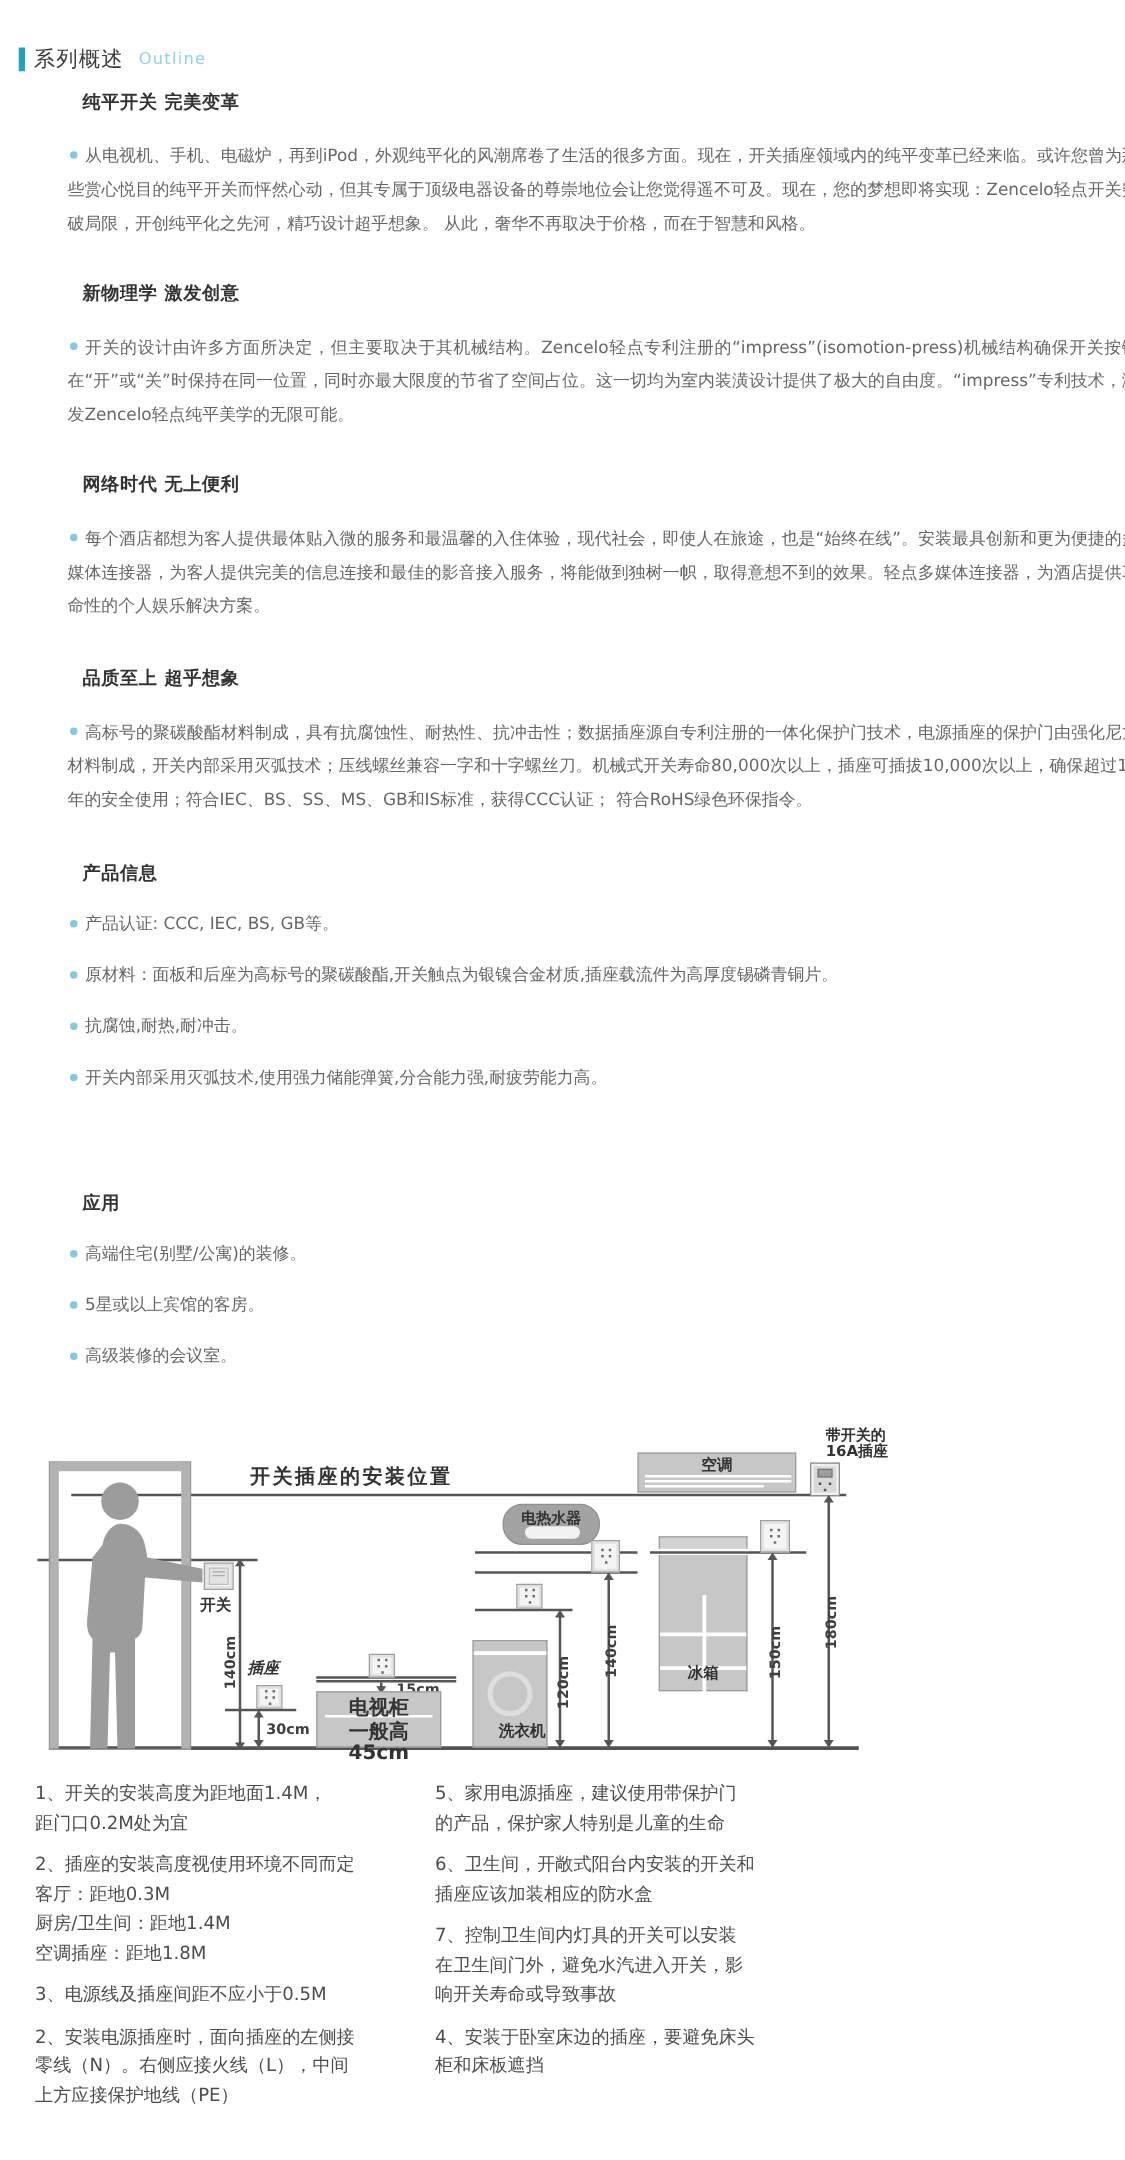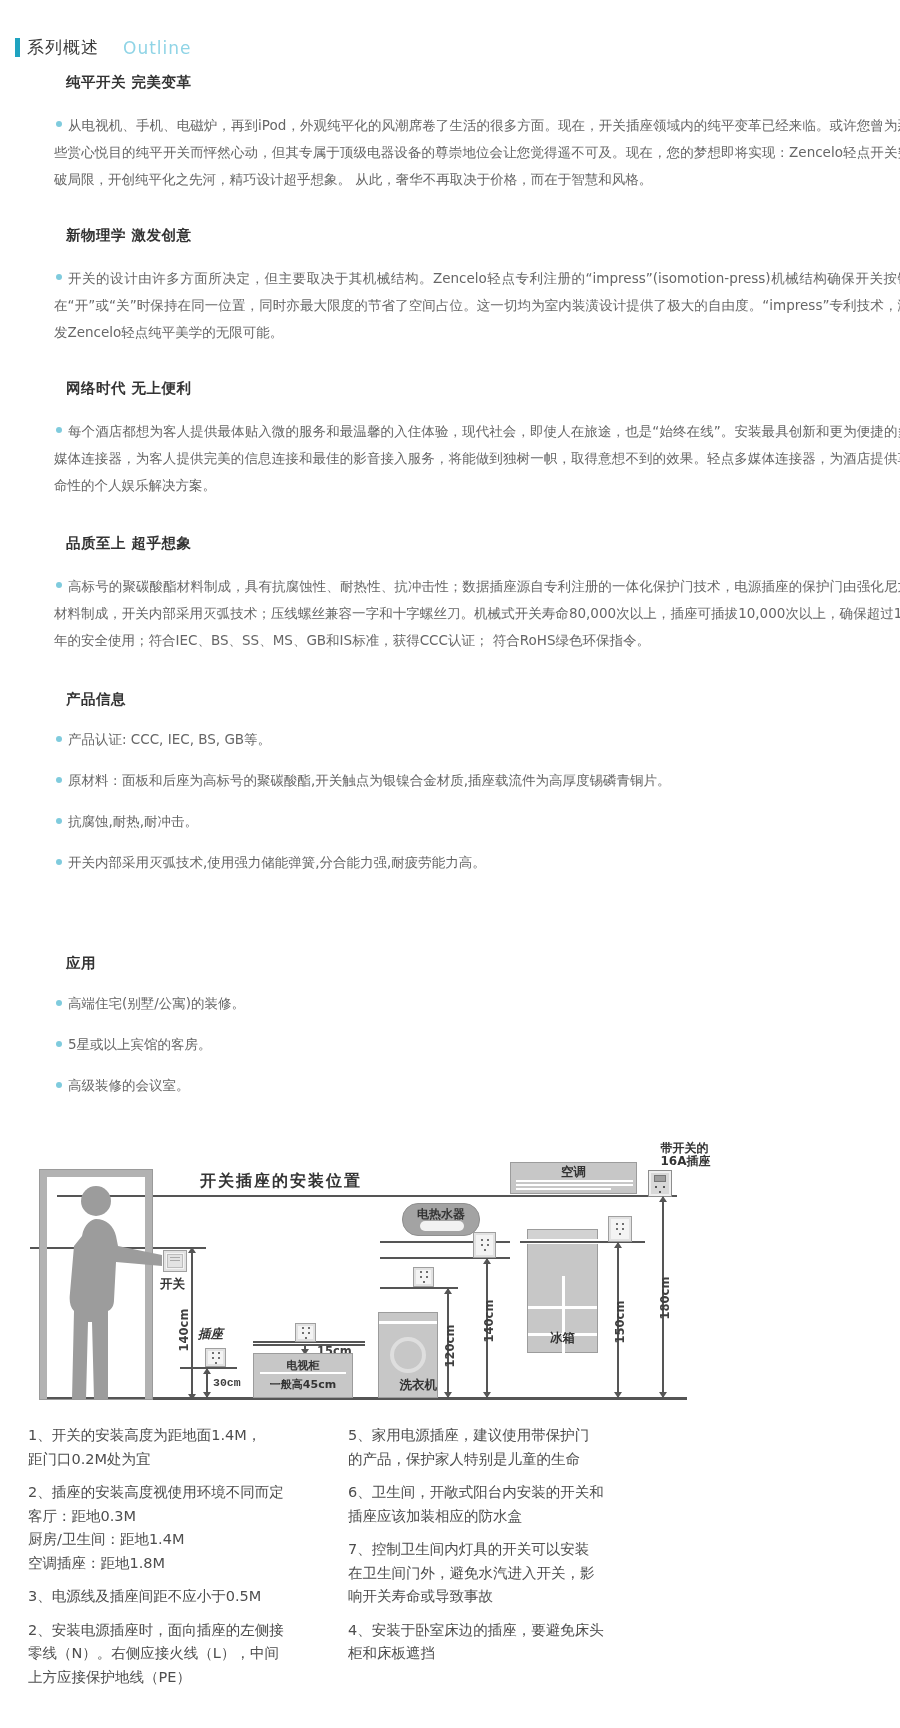--- a/index.html
+++ b/index.html
@@ -4,21 +4,21 @@
 <style>
   * { margin:0; padding:0; box-sizing:border-box; }
   html,body { background:#fff; }
   body { font-family:"DejaVu Sans","Liberation Sans",sans-serif; }
   .page { position:relative; width:900px; height:1728px; background:#fff; overflow:hidden; }
 
   
   .hdr { position:absolute; top:36px; left:15px; display:flex; align-items:center; }
   .hdr-bar { width:5px; height:19px; background:#1fa3c0; margin-right:7px; }
   .hdr-zh { font-size:17px; color:#3a3a3a; letter-spacing:1px; }
-  .hdr-en { font-size:17px; color:#8fd4e6; margin-left:24px; letter-spacing:1px; }
+  .hdr-en { font-size:13px; color:#8fd4e6; margin-left:12px; letter-spacing:1px; }
 
   
   .sec { position:absolute; left:13px; width:857px;margin-left:41px; }
   .sec-h { font-size:14.5px; line-height:15px; font-weight:bold; color:#333; margin-left:12px; letter-spacing:0.5px; }
   .para { position:relative; margin-top:22px; }
   .para p { font-size:13.5px; line-height:27px; color:#666; text-align:justify; text-indent:14px; }
   .dot { position:absolute; left:2px; top:9px; width:6px; height:6px; border-radius:50%; background:#7fcbdd; }
   .blist { margin-top:23px; }
   .bitem { position:relative; margin-bottom:22px; }
   .bitem p { font-size:13.5px; line-height:19px; color:#666; text-indent:14px; }
@@ -45,21 +45,21 @@
   .switch-panel { left:3px; top:3px; right:3px; bottom:3px; background:#e3e3e3; border:1px solid #bdbdbd; }
   .switch-panel i { position:absolute; left:2px; right:2px; top:2px; height:4px; border-top:1px solid #aaa; border-bottom:1px solid #aaa; }
   .socket16 { background:#d9d9d9; border:1px solid #8d8d8d; box-shadow:inset 0 0 0 2px #efefef; }
   .sw16 { left:5px; top:4px; width:12px; height:7px; background:#9e9e9e; border:1px solid #777; }
   .pins16 { left:50%; top:60%; width:2px; height:2px; margin-left:-5px; background:#555;
           box-shadow:8px 0 0 #555, 4px 5px 0 #555; }
   .graybox { background:#c7c7c7; border:1px solid #9c9c9c; }
   .ac-stripes i { position:absolute; left:5px; height:2px; background:#fff; }
   .heater { background:#a3a3a3; border:1px solid #8f8f8f; border-radius:16px; }
   .heater-slot { left:17px; top:17px; width:44px; height:10px; background:#f2f2f2; border-radius:5px; }
-  .tv-row { left:6px; right:6px; height:17px; border-bottom:2px solid #fff; text-align:center; font-size:11px; font-weight:bold; color:#333; line-height:17px; }
+  .tv-row { left:6px; right:6px; height:17px; border-bottom:2px solid #fff; text-align:center; font-size:16px; font-weight:bold; color:#333; line-height:17px; }
   .washer-stripe { left:0; right:0; top:8px; height:3px; background:#fff; }
   .washer-door { left:11px; top:24px; width:36px; height:36px; border:4px solid #dedede; border-radius:50%; }
   .fr-line { background:#fff; }
   .mini-arrow { width:2px; background:#555; }
   .mini-arrow:after { content:""; position:absolute; left:-3px; bottom:-1px; border-left:4px solid transparent; border-right:4px solid transparent; border-top:6px solid #555; }
 
   
   .notes-col { position:absolute; top:1424px; }
   .note { font-size:14.5px; line-height:23.5px; color:#4d4d4d; white-space:pre-line; margin-bottom:10px; }
 </style>
@@ -171,37 +171,37 @@
     </div>
     <div class="lbl" style="left:130px; top:136px;">开关</div>
     <div class="varrow" style="left:161px; top:108px; height:151px;"></div>
     <div class="dimtxt vlabel" style="left:126px; top:183px;">140cm</div>
 
     <div class="lbl" style="left:168px; top:186px;font-style:italic;">插座</div>
     <div class="socket" style="left:175px; top:208px; width:21px; height:19px;">
         <div class="pins"></div>
       </div>
     <div class="varrow" style="left:176px; top:229px; height:28px;"></div>
-    <div class="dimtxt" style="left:183px; top:236px;font-family:Liberation Mono, monospace;">30cm</div>
+    <div class="dimtxt" style="left:183px; top:236px;">30cm</div>
 
     <div class="hline" style="left:223px; top:201px; width:112px; height:5px; background:none; border-top:2px solid #555; border-bottom:2px solid #555;"></div>
     <div class="socket" style="left:265px; top:183px; width:21px; height:19px;">
         <div class="pins"></div>
       </div>
     <div class="mini-arrow" style="left:274px; top:206px; height:8px;"></div>
     <div class="dimtxt" style="left:287px; top:204px;">15cm</div>
     <div class="graybox" style="left:223px; top:213px; width:100px; height:45px;">
       <div class="tv-row" style="top:3px;">电视柜</div>
       <div class="tv-row" style="top:22px; border-bottom:none;">一般高45cm</div>
     </div>
 
     <div class="graybox" style="left:348px; top:172px; width:60px; height:86px;">
       <div class="washer-stripe"></div>
       <div class="washer-door"></div>
-      <div class="lbl" style="left:0; right:0; bottom:3px; text-align:right; position:absolute;margin-left:20px;">洗衣机</div>
+      <div class="lbl" style="left:0; right:0; bottom:3px; text-align:left; position:absolute;margin-left:20px;">洗衣机</div>
     </div>
     <div class="socket" style="left:383px; top:127px; width:21px; height:20px;">
         <div class="pins"></div>
       </div>
     <div class="varrow" style="left:417px; top:149px; height:108px;"></div>
     <div class="dimtxt vlabel" style="left:392px; top:199px;">120cm</div>
 
     <div class="heater" style="left:372px; top:63px; width:78px; height:33px;">
       <div class="lbl" style="left:0; right:0; top:2px; text-align:center; position:absolute; font-size:12px;">电热水器</div>
       <div class="heater-slot"></div>

